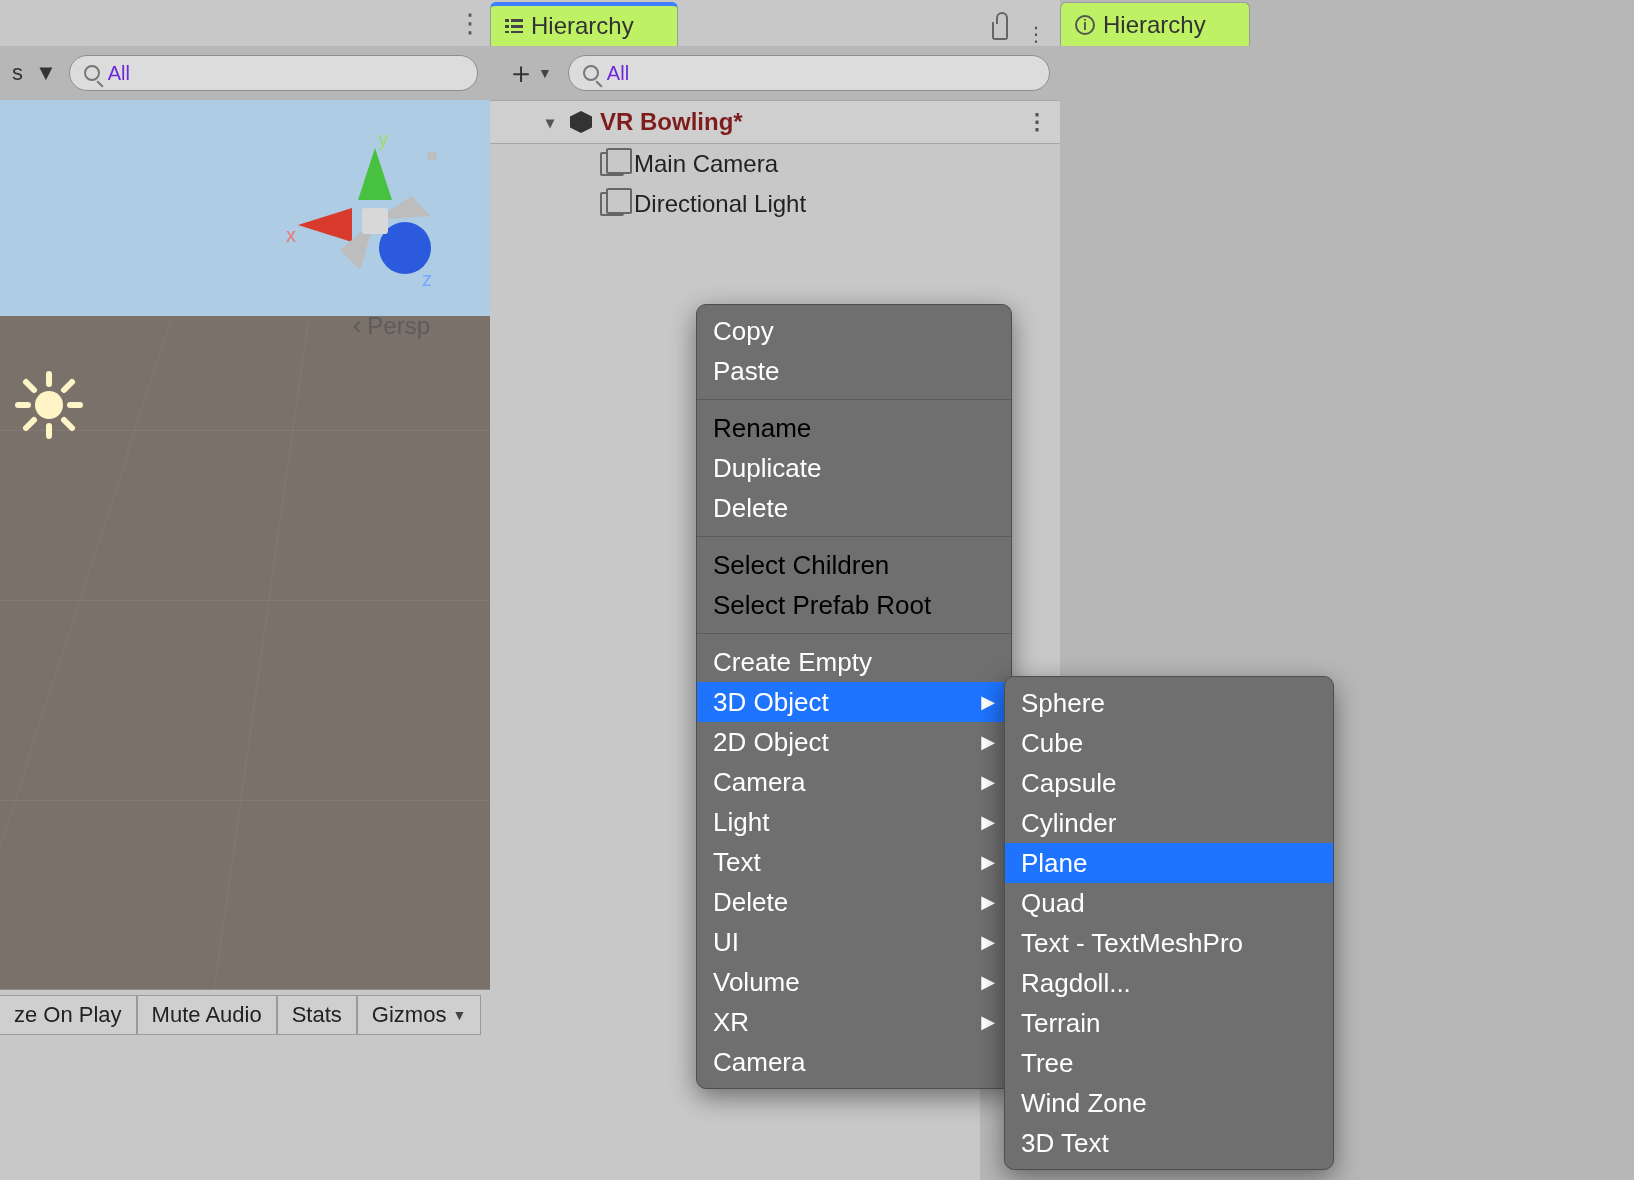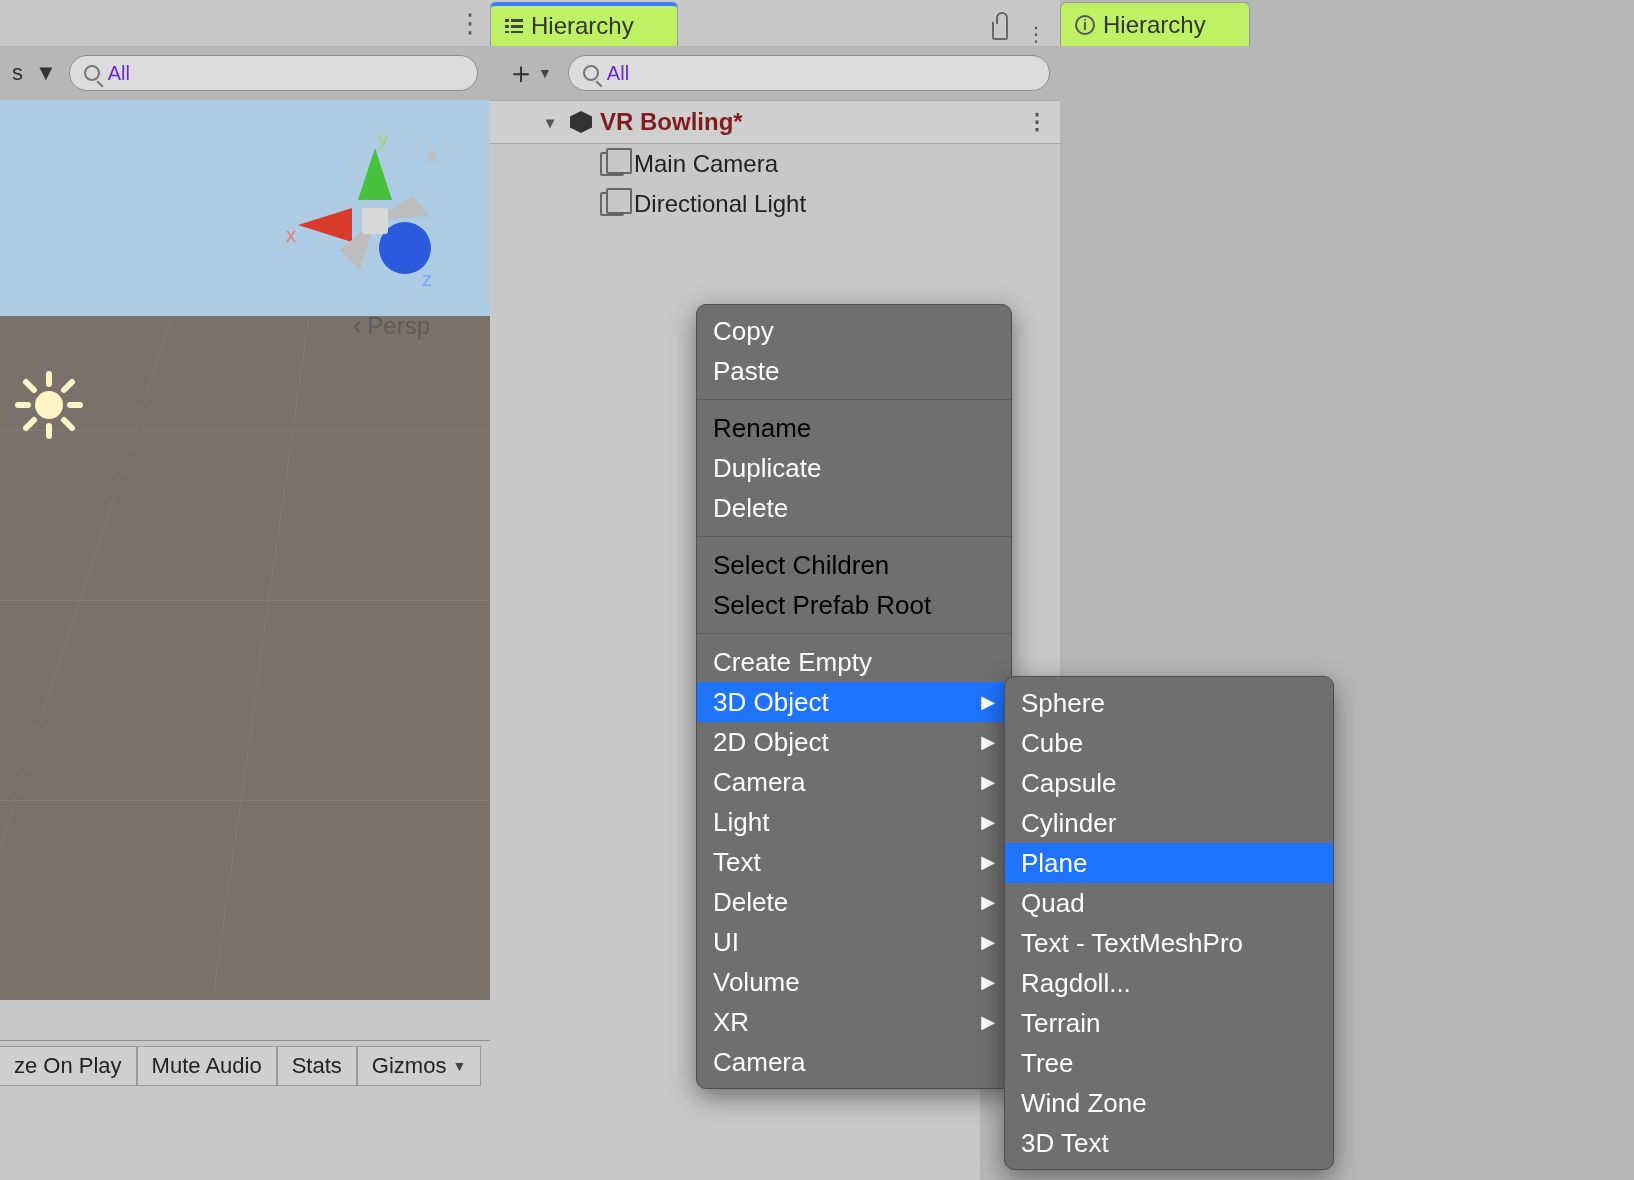--- a/index.html
+++ b/index.html
@@ -38,21 +38,21 @@
   .scene-toolbar { height:54px; background:#b7b7b7; display:flex; align-items:center; gap:12px; padding:0 12px; }
   .scene-toolbar .sbtn { font-size:22px; color:#333; }
   .scene-toolbar .search { flex:1; }
   .viewport { position:relative; width:490px; height:900px; background:linear-gradient(#aecce3 0 24%, #7a716b 24% 100%); overflow:hidden;}
   .gizmo { position:absolute; right:40px; top:30px; width:170px; height:170px; }
   .persp { position:absolute; right:60px; top:210px; color:#5c5c5c; font-size:24px; display:flex; align-items:center; gap:6px;}
   .sun { position:absolute; left:14px; top:270px; width:70px; height:70px; }
   .sun circle{fill:#fff4c6;} .sun line{stroke:#fff4c6;stroke-width:6;stroke-linecap:round;}
 
   
-  .scene-footer { position:absolute; left:0; top:1040px; width:490px; height:50px; background:#c8c8c8; border-top:1px solid #8e8e8e; display:flex; align-items:center; }
+  .scene-footer { position:absolute; left:0; top:989px; width:490px; height:50px; background:#c8c8c8; border-top:1px solid #8e8e8e; display:flex; align-items:center; }
   .scene-footer .fbtn { height:40px; padding:0 14px; border:1px solid #9a9a9a; background:#cfcfcf; display:flex; align-items:center; font-size:22px; color:#222; }
 
   
   .project-panel { position:absolute; left:490px; top:690px; width:570px; height:490px; }
   .proj-tab-wrap { display:flex; height:46px; align-items:flex-end; }
   .proj-body { background:#b7b7b7; height:444px; padding-top:4px;}
   .tree-row { height:38px; display:flex; align-items:center; gap:8px; font-size:24px; color:#222; }
   .indent1{padding-left:30px;} .indent2{padding-left:64px;} .indent3{padding-left:98px;}
   .tri { width:16px; display:inline-block; color:#555; font-size:16px;}
   .star{ color:#f5b301; }

